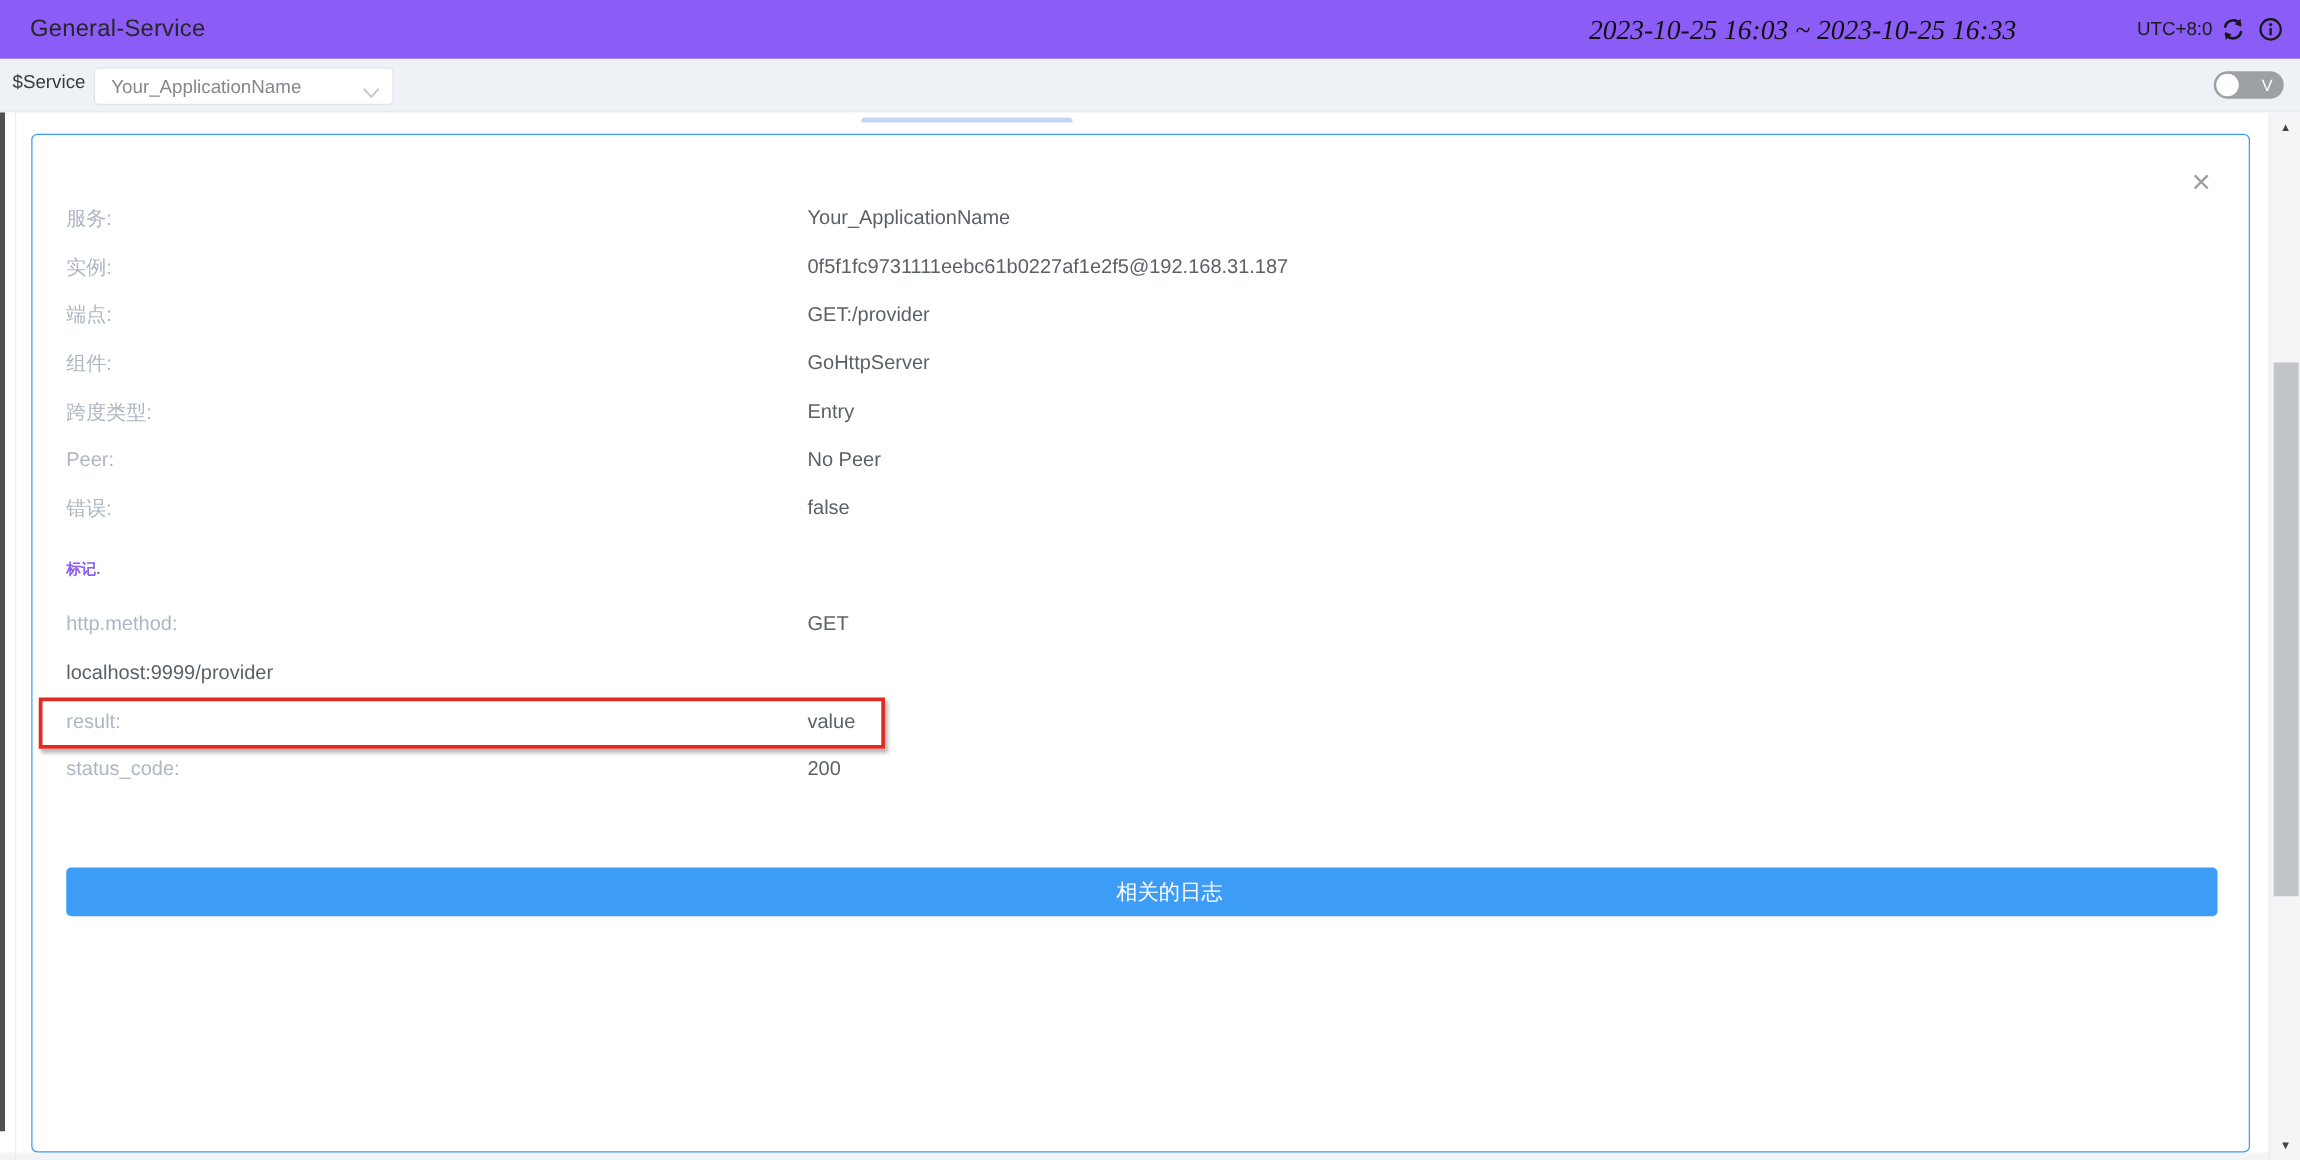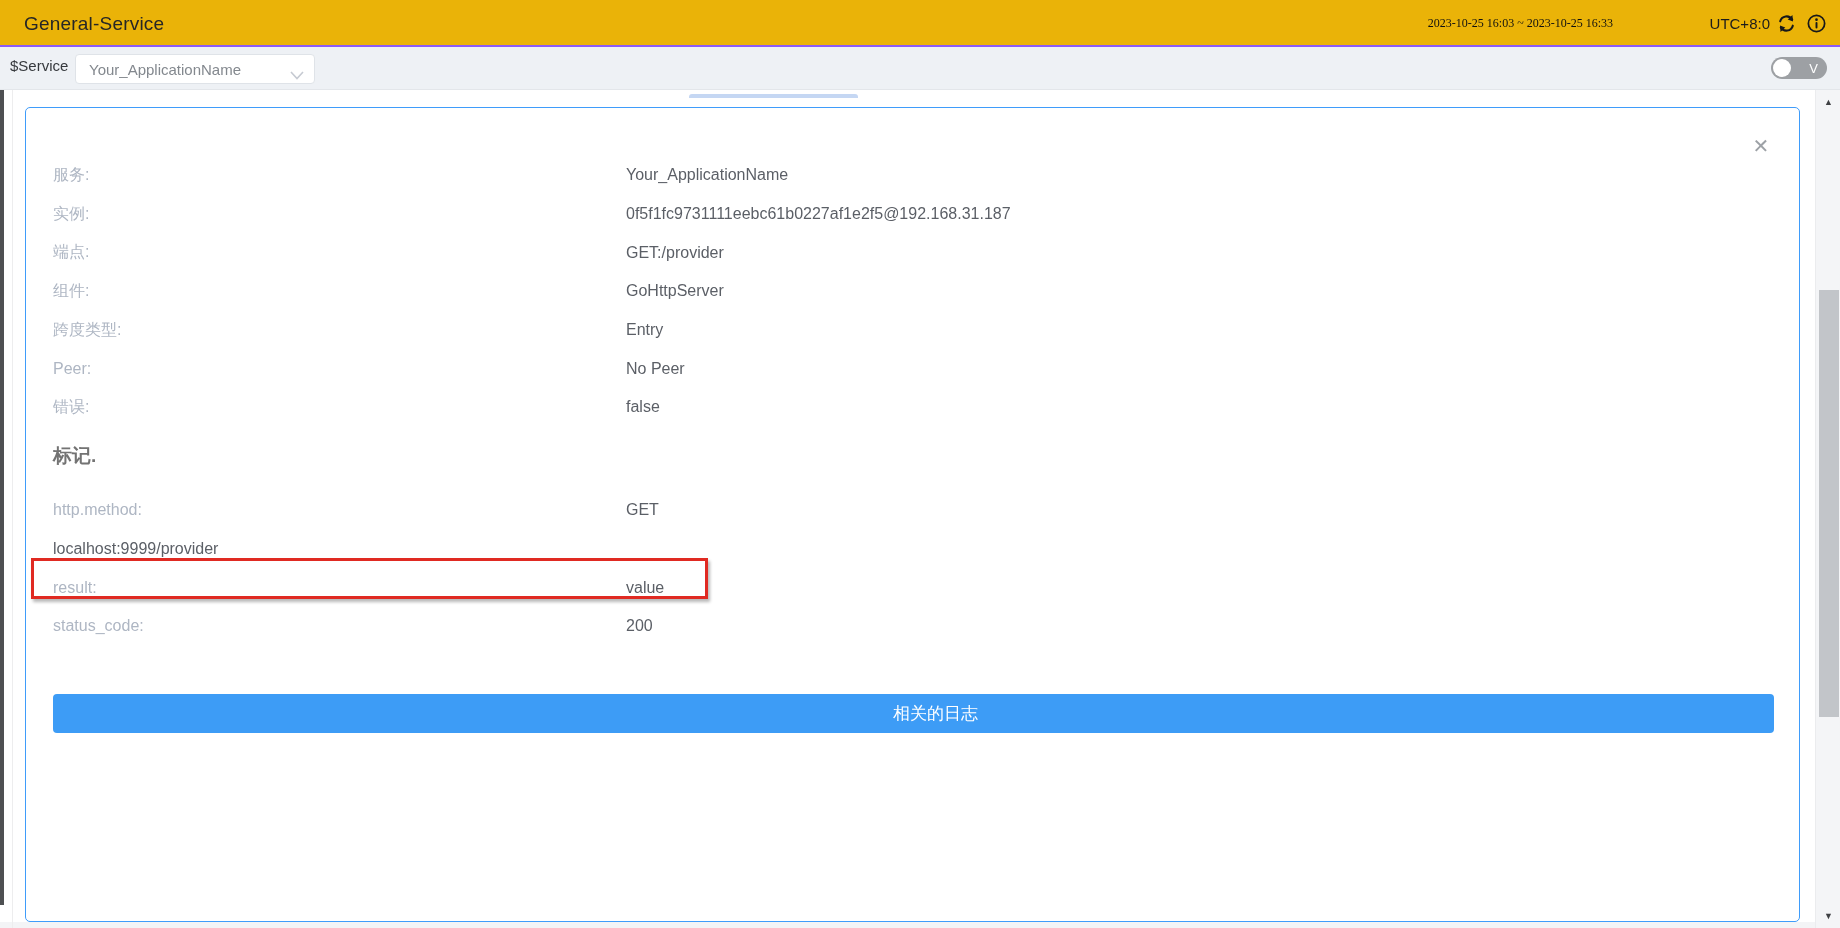--- a/index.html
+++ b/index.html
@@ -7,32 +7,32 @@
   body {
     font-family: "Liberation Sans", "DejaVu Sans", sans-serif;
     background: #ffffff;
     overflow: hidden;
   }
   #page { position: relative; width: 1840px; height: 928px; background: #fff; }
 
   
   .header {
     position: absolute; left: 0; top: 0; width: 1840px; height: 47px;
-    background: #eab308; border-bottom: 2px solid #8b5cf6;
+    background: #8b5cf6; border-bottom: 2px solid #8b5cf6;
   }
   .page-title {
     position: absolute; left: 24px; top: 0; height: 47px;
     display: flex; align-items: center;
     font-size: 19px; color: #262626; letter-spacing: .2px;
   }
   .time-range {
     position: absolute; right: 227px; top: 0; height: 47px;
     display: flex; align-items: center;
     font-family: "Liberation Serif", "DejaVu Serif", serif;
-    font-size: 12px; color: #101010; cursor: pointer; white-space: nowrap;
+    font-size: 22px; color: #101010; cursor: pointer; white-space: nowrap; font-style: italic;
   }
   .timezone {
     position: absolute; right: 70px; top: 0; height: 47px;
     display: flex; align-items: center;
     font-size: 15px; color: #1c1c1c;
   }
   .hdr-icon { position: absolute; top: 13px; width: 21px; height: 21px; cursor: pointer; }
   .refresh-icon { right: 43px; }
   .info-icon { right: 13px; }
 
@@ -98,27 +98,27 @@
   .modal {
     position: absolute; left: 25px; top: 17px; width: 1775px; height: 815px;
     background: #ffffff; border: 1px solid #3f9cfa; border-radius: 5px;
   }
   .close-btn {
     position: absolute; top: 26px; right: 26px; width: 24px; height: 24px;
     display: flex; align-items: center; justify-content: center;
     color: #9da1a6; font-size: 20px; cursor: pointer; user-select: none;
   }
   .rows { position: absolute; left: 27px; right: 27px; top: 48px; }
-  .row { height: 38.7px; display: flex; align-items: center; }
+  .row { height: 38.7px; display: flex; align-items: center; gap: 20px; }
   .row-label { width: 573px; font-size: 16px; color: #aeb6c3; flex: none; }
   .row-value { font-size: 16px; color: #5b5f66; white-space: nowrap; }
   .tags-title {
-    margin-top: 14px; height: 30px; margin-bottom: 20px;
-    display: flex; align-items: center;
-    font-size: 19px; font-weight: bold; color: #737373;
+    margin-top: 14px; height: 30px; margin-bottom: 10px;
+    display: flex; align-items: center;
+    font-size: 12px; font-weight: bold; color: #8b5cf6;
   }
   .highlight-box {
     position: absolute; left: 5px; top: 450px; width: 677px; height: 41px;
     border: 3px solid #e02a22; pointer-events: none;
     box-shadow: 2px 3px 3px rgba(0,0,0,0.28);
   }
   .log-button {
     position: absolute; left: 27px; top: 586px; width: 1721px; height: 39px;
     background: #3d9cf6; border: none; border-radius: 4px;
     display: flex; align-items: center; justify-content: center;

